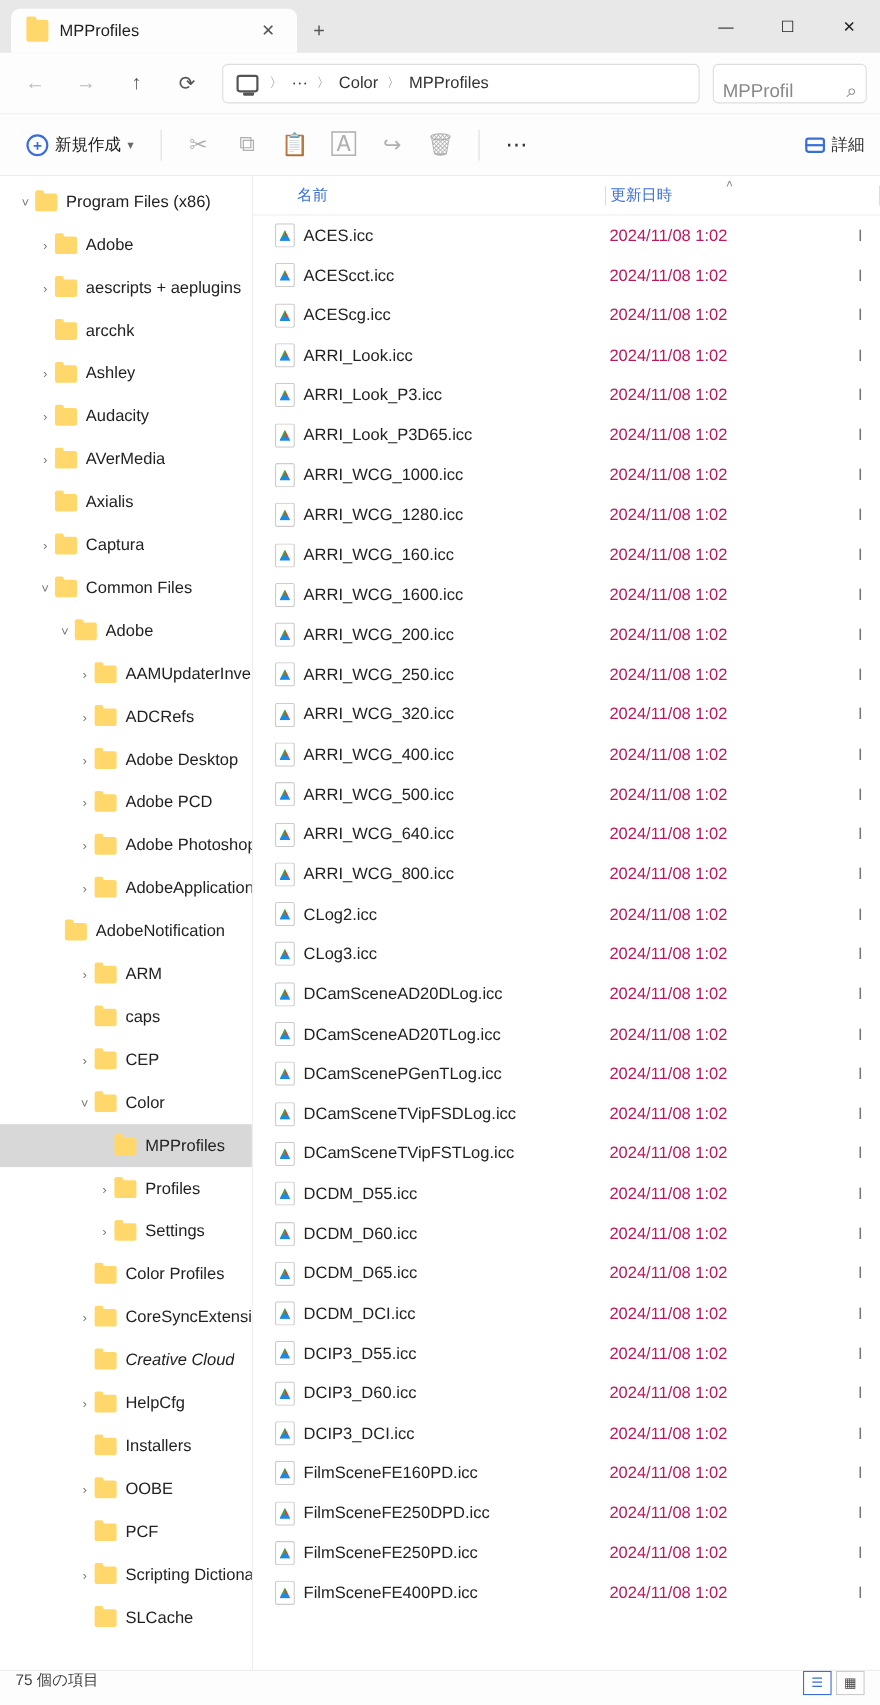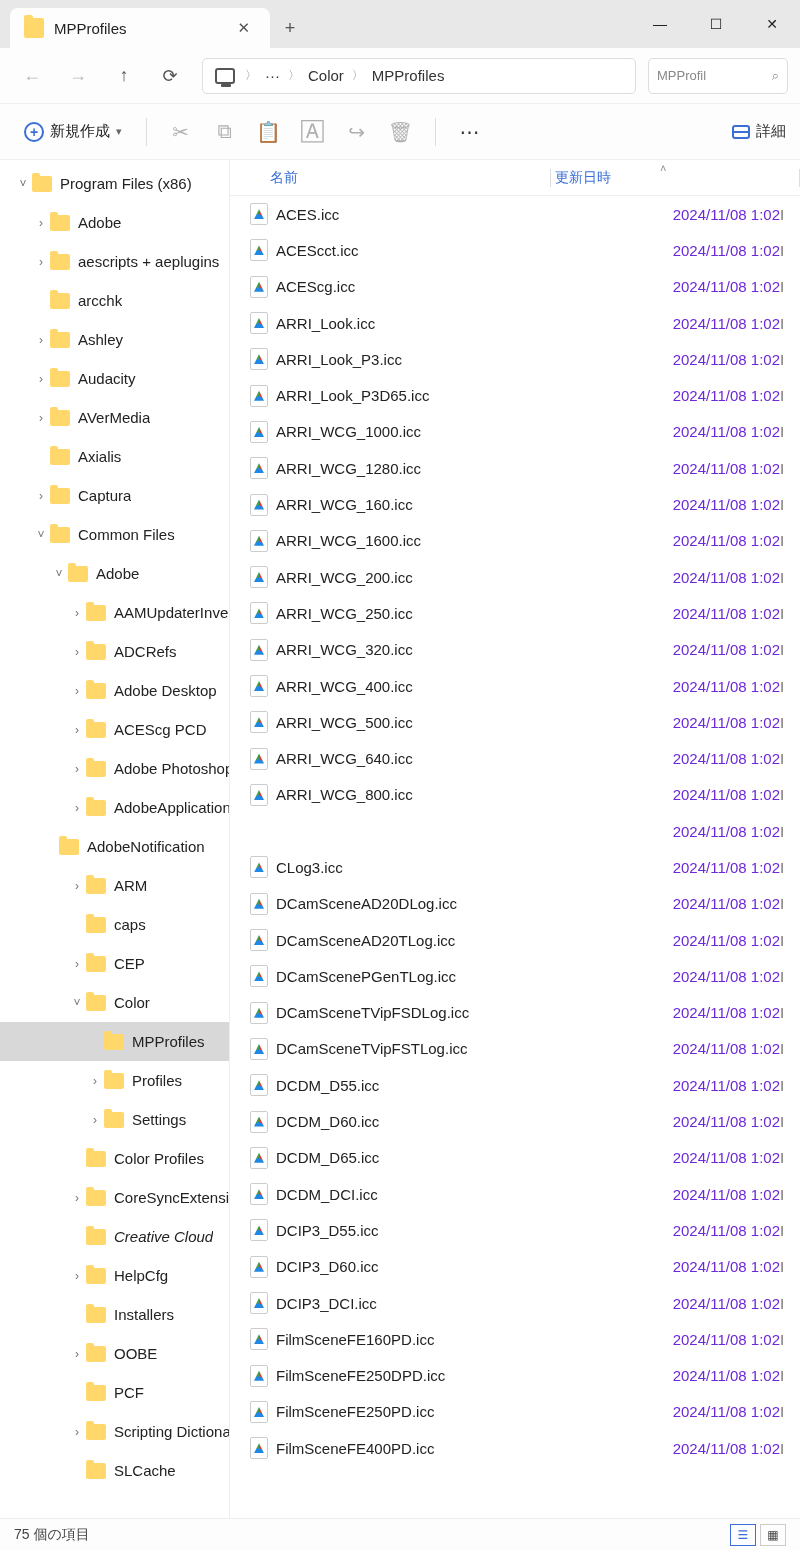--- a/index.html
+++ b/index.html
@@ -16,21 +16,21 @@
   .winbtn { width:56px; display:flex; align-items:center; justify-content:center; font-size:14px; cursor:pointer; }
 
   .navrow { height: 56px; background:#fdfdfd; display:flex; align-items:center; padding: 0 12px; gap: 6px; border-bottom: 1px solid #eee; }
   .navbtn { width:40px; height:40px; display:flex; align-items:center; justify-content:center; color:#555; font-size:18px; border-radius:5px; cursor:pointer; }
   .navbtn.dis { color:#bbb; }
   .addr { flex:1; display:flex; align-items:center; height:36px; border:1px solid #ddd; border-radius:5px; background:#fff; padding:0 6px; margin:0 6px; overflow:hidden; }
   .addr .seg { display:flex; align-items:center; padding: 0 6px; font-size:15px; color:#333; cursor:pointer; white-space:nowrap; }
   .addr .chev { color:#888; font-size:12px; padding:0 2px; }
   .addr .pcicon { width:20px; height:16px; border:2px solid #555; border-radius:3px; position:relative; margin-right:2px; }
   .addr .pcicon::after { content:""; position:absolute; bottom:-5px; left:4px; width:10px; height:3px; background:#555; border-radius:1px; }
-  .search { width:140px; height:36px; border:1px solid #ddd; border-radius:5px; background:#fff; display:flex; align-items:center; padding:0 8px; color:#888; font-size:13px; }
+  .search { width:140px; height:36px; border:1px solid #ddd; border-radius:5px; background:#fff; display:flex; align-items:flex-end; padding:0 8px; color:#888; font-size:17px; }
   .search .sicon { margin-left:auto; }
 
   .toolbar { height: 56px; background:#fdfdfd; display:flex; align-items:center; padding:0 14px; gap:4px; border-bottom:1px solid #eee; }
   .newbtn { display:flex; align-items:center; gap:6px; padding:6px 10px; border-radius:5px; cursor:pointer; font-size:15px; }
   .newbtn .plus { width:20px; height:20px; border:2px solid #3a6fd8; border-radius:50%; display:flex; align-items:center; justify-content:center; color:#3a6fd8; font-weight:bold; font-size:14px; }
   .newbtn .cd { color:#666; font-size:11px; }
   .vline { width:1px; height:28px; background:#ddd; margin:0 10px; }
   .tbicon { width:40px; height:40px; display:flex; align-items:center; justify-content:center; color:#b0b0b0; font-size:20px; cursor:pointer; }
   .detail { margin-left:auto; display:flex; align-items:center; gap:6px; font-size:15px; color:#333; cursor:pointer; }
   .detail .dicon { width:18px; height:14px; border:2px solid #3a6fd8; border-radius:3px; position:relative; }
@@ -52,26 +52,26 @@
   .fheader { display:flex; height:36px; align-items:center; border-bottom:1px solid #eee; color:#3a6fd8; font-size:14px; position:relative; }
   .fheader .col1 { width:320px; padding-left:40px; display:flex; align-items:center; gap:4px; }
   .fheader .col2 { flex:1; padding-left:4px; }
   .fheader .sortarr { position:absolute; left:430px; top:2px; color:#888; font-size:11px; }
   .fheader .csep { width:1px; height:18px; background:#ddd; }
   .flist { flex:1; overflow-y:auto; overflow-x:auto; }
   .flist::-webkit-scrollbar { width:10px; height:10px; }
   .flist::-webkit-scrollbar-thumb { background:#c0c0c0; border-radius:5px; }
   .frow { display:flex; align-items:center; height:36.3px; font-size:15px; cursor:pointer; }
   .frow .c1 { width:320px; padding-left:20px; display:flex; align-items:center; gap:8px; white-space:nowrap; overflow:hidden; }
-  .frow .c2 { flex:1; padding-left:4px; color:#6d28d9; white-space:nowrap;text-align:right; }
+  .frow .c2 { flex:1; padding-left:4px; color:#be185d; white-space:nowrap; }
   .frow .c3 { width:20px; color:#777; }
   .icc { width:18px; height:22px; background:#fff; border:1px solid #ccc; border-radius:2px; display:flex; align-items:center; justify-content:center; flex-shrink:0; position:relative; }
   .icc::before { content:""; width:10px; height:10px; background: conic-gradient(#e53935 0 120deg,#1e88e5 120deg 240deg,#43a047 240deg 360deg); clip-path: polygon(50% 0,100% 100%,0 100%); }
 
-  .status { height:32px; background:#fdfdfd; border-top:1px solid #eee; display:flex; align-items:center; padding:0 14px; font-size:14px; color:#444; }
+  .status { height:32px; background:#fdfdfd; border-top:1px solid #eee; display:flex; align-items:flex-start; padding:0 14px; font-size:14px; color:#444; }
   .status .vb { margin-left:auto; display:flex; gap:4px; }
   .status .vbtn { width:26px; height:22px; border:1px solid #ccc; display:flex; align-items:center; justify-content:center; font-size:12px; cursor:pointer; }
   .status .vbtn.act { border-color:#3a6fd8; color:#3a6fd8; }
 </style>
 </head>
 <body>
 
 <div class="titlebar">
   <div class="tab">
     <span class="tab-icon"></span>
@@ -197,21 +197,21 @@
         <span class="lbl">ADCRefs</span>
       </div>
       <div class="tnode" style="padding-left: 68px;">
         <span class="tw">›</span>
         <span class="fld"></span>
         <span class="lbl">Adobe Desktop</span>
       </div>
       <div class="tnode" style="padding-left: 68px;">
         <span class="tw">›</span>
         <span class="fld"></span>
-        <span class="lbl">ACEScg PCD</span>
+        <span class="lbl">Adobe PCD</span>
       </div>
       <div class="tnode" style="padding-left: 68px;">
         <span class="tw">›</span>
         <span class="fld"></span>
         <span class="lbl">Adobe Photoshop</span>
       </div>
       <div class="tnode" style="padding-left: 68px;">
         <span class="tw">›</span>
         <span class="fld"></span>
         <span class="lbl">AdobeApplication</span>
@@ -441,20 +441,24 @@
         </div>
         <div class="frow">
           <div class="c1">
             <span class="icc"></span>
             <span>ARRI_WCG_800.icc</span>
           </div>
           <div class="c2">2024/11/08 1:02</div>
           <div class="c3">I</div>
         </div>
         <div class="frow">
+          <div class="c1">
+            <span class="icc"></span>
+            <span>CLog2.icc</span>
+          </div>
           <div class="c2">2024/11/08 1:02</div>
           <div class="c3">I</div>
         </div>
         <div class="frow">
           <div class="c1">
             <span class="icc"></span>
             <span>CLog3.icc</span>
           </div>
           <div class="c2">2024/11/08 1:02</div>
           <div class="c3">I</div>

